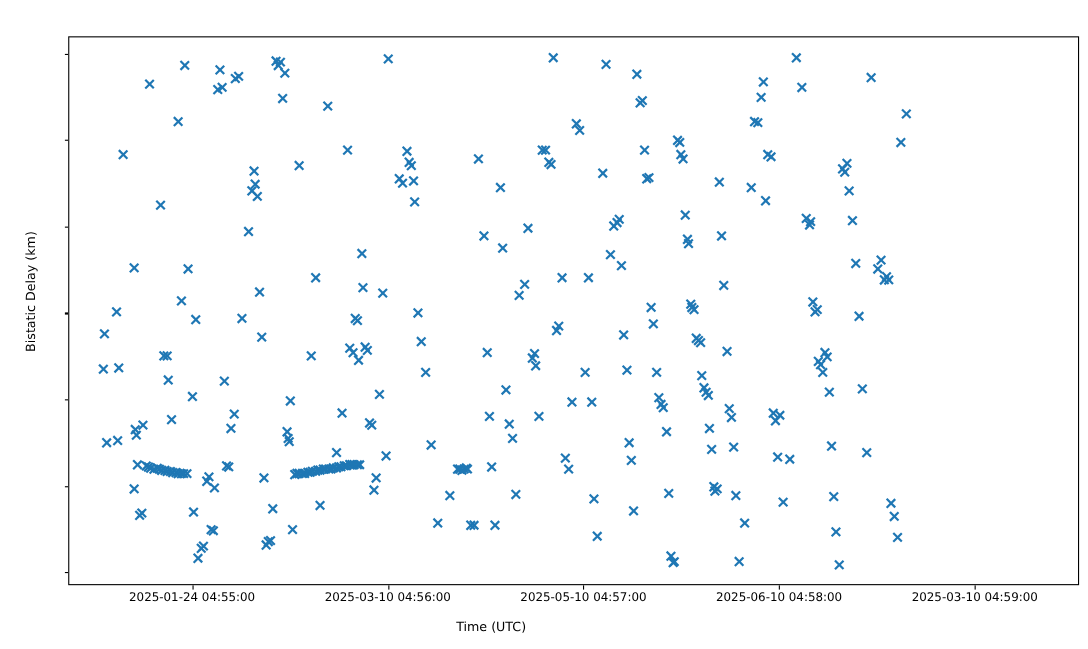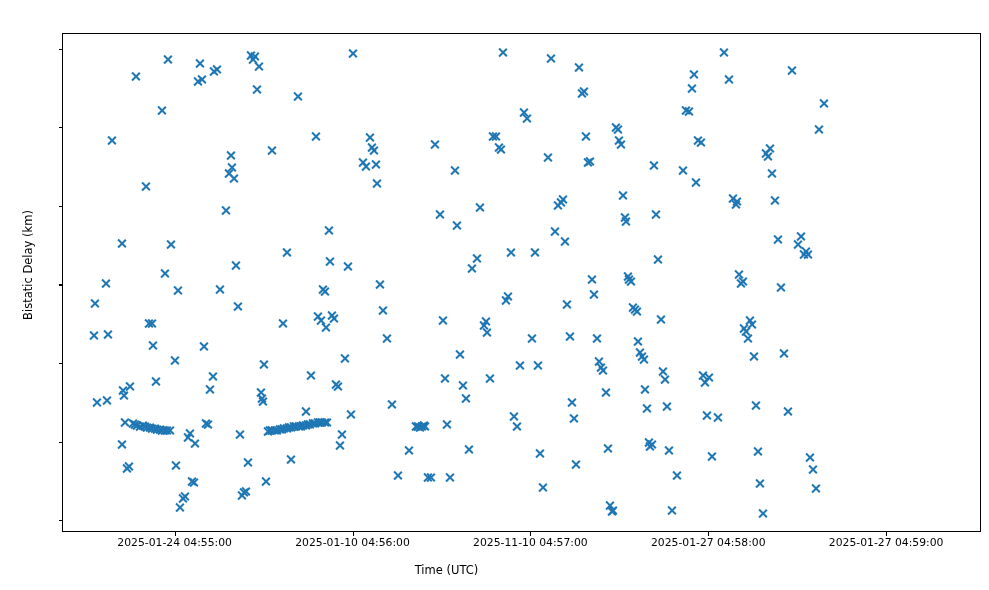--- a/index.html
+++ b/index.html
@@ -120,24 +120,24 @@
       <div class="ytick-mark" style="top: 520.213px;"></div>
       <div class="ytick-mark" style="top: 441.63px;"></div>
       <div class="ytick-mark" style="top: 363.047px;"></div>
       <div class="ytick-mark" style="top: 284.465px;"></div>
       <div class="ytick-mark" style="top: 205.882px;"></div>
       <div class="ytick-mark" style="top: 127.299px;"></div>
       <div class="ytick-mark" style="top: 48.7165px;"></div>
     </div>
   <div id="xtick-labels">
       <div class="xtick-label" style="left: 174.652px;">2025-01-24 04:55:00</div>
-      <div class="xtick-label" style="left: 352.523px;">2025-01-10 04:56:00</div>
-      <div class="xtick-label" style="left: 530.394px;">2025-11-10 04:57:00</div>
-      <div class="xtick-label" style="left: 708.265px;">2025-01-27 04:58:00</div>
-      <div class="xtick-label" style="left: 886.135px;">2025-01-27 04:59:00</div>
+      <div class="xtick-label" style="left: 352.523px;">2025-03-10 04:56:00</div>
+      <div class="xtick-label" style="left: 530.394px;">2025-05-10 04:57:00</div>
+      <div class="xtick-label" style="left: 708.265px;">2025-06-10 04:58:00</div>
+      <div class="xtick-label" style="left: 886.135px;">2025-03-10 04:59:00</div>
     </div>
   <div id="xtick-marks">
       <div class="xtick-mark" style="left: 174.652px;"></div>
       <div class="xtick-mark" style="left: 352.523px;"></div>
       <div class="xtick-mark" style="left: 530.394px;"></div>
       <div class="xtick-mark" style="left: 708.265px;"></div>
       <div class="xtick-mark" style="left: 886.135px;"></div>
     </div>
 
   <div id="axes">

